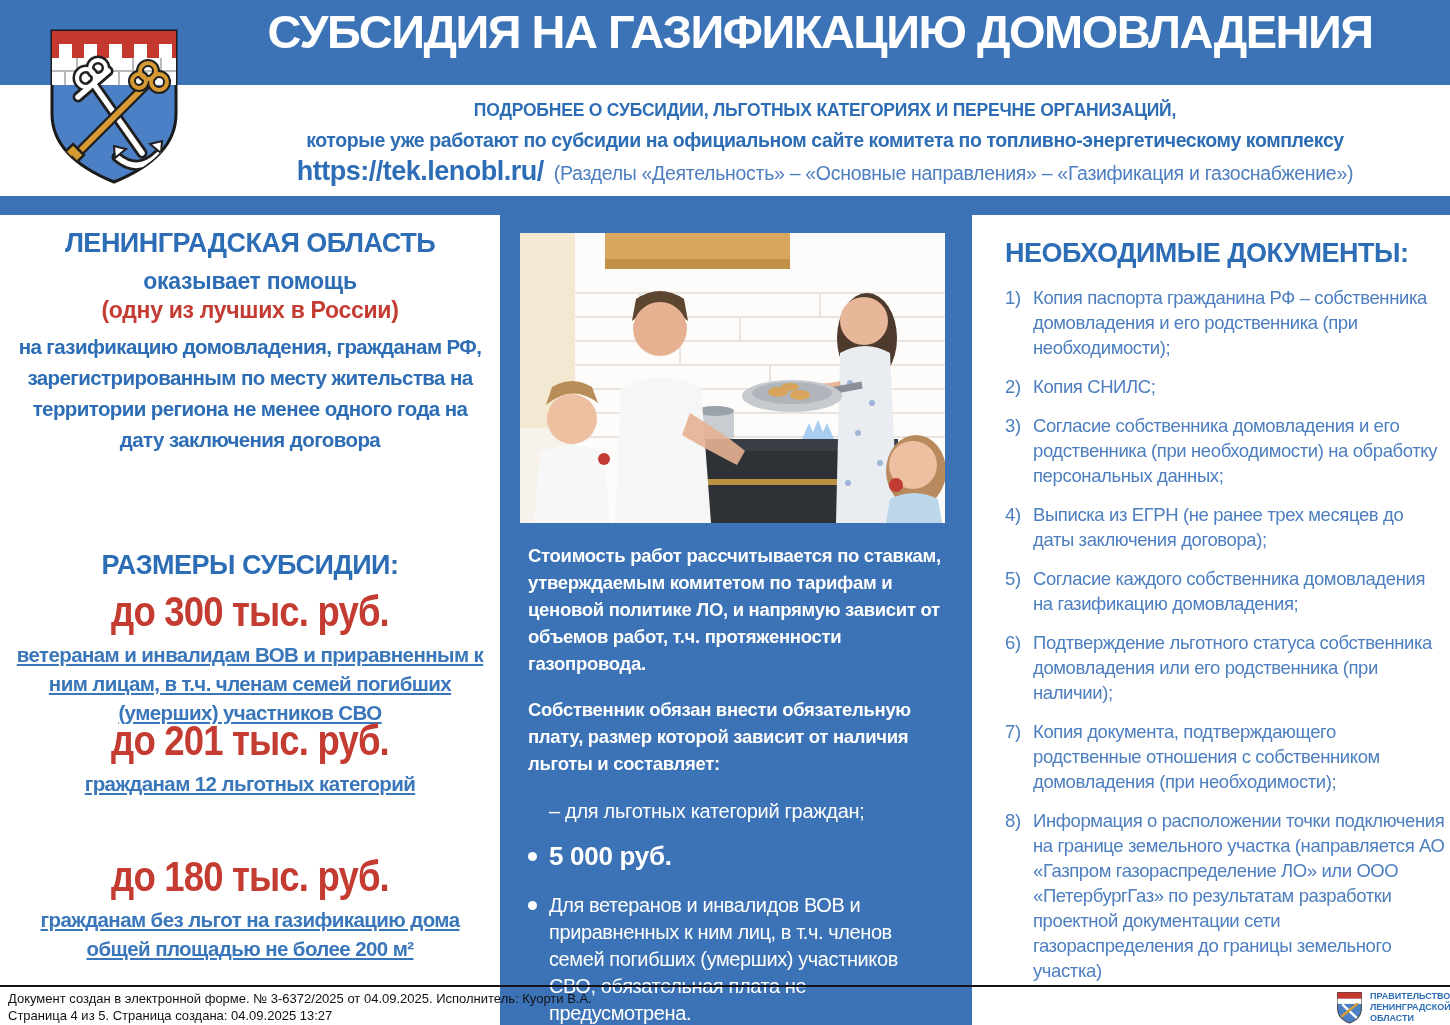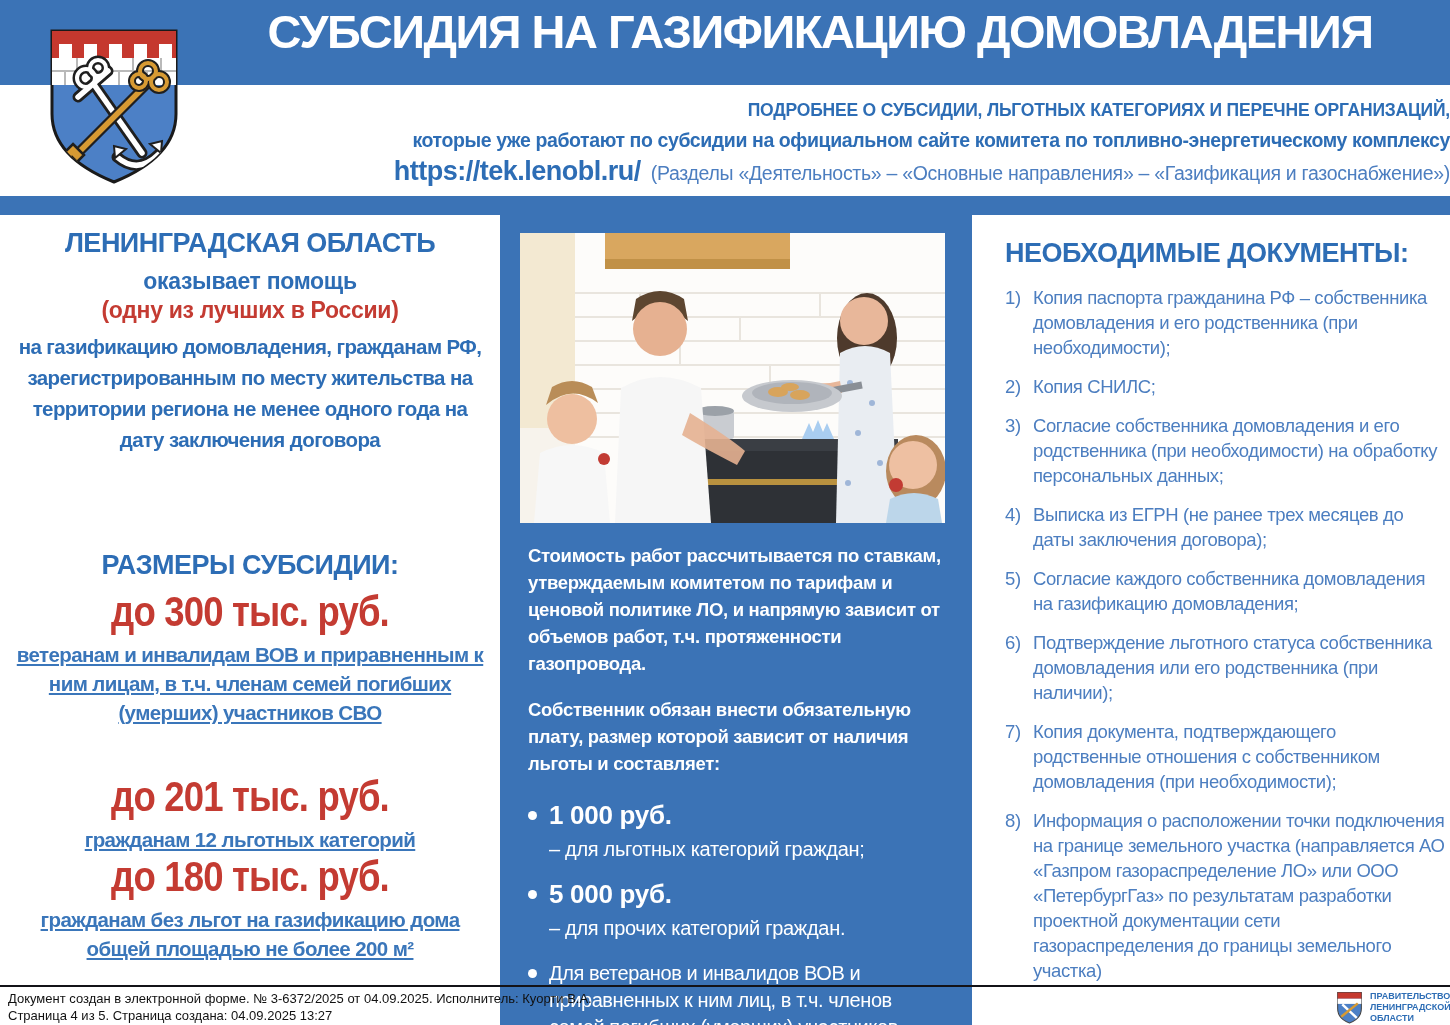--- a/index.html
+++ b/index.html
@@ -9,21 +9,21 @@
     --red:#C43B32;
     --ink:#131318;
   }
   html,body{margin:0;padding:0;background:#888;}
   .page{position:relative;width:1450px;height:1025px;background:#fff;overflow:hidden;
         font-family:"Liberation Sans","DejaVu Sans",sans-serif;}
   
   .band-top{position:absolute;left:0;top:0;width:100%;height:85px;background:var(--blue);}
   .page-title{position:absolute;left:205px;right:15px;top:0;height:63px;display:flex;align-items:center;justify-content:center;
         color:#fff;font-weight:bold;font-size:47px;letter-spacing:-1.5px;white-space:nowrap;}
-  .subhead{position:absolute;left:200px;right:0;top:85px;height:80px;text-align:right;color:var(--blueText);}
+  .subhead{position:absolute;left:200px;right:0;top:85px;height:80px;text-align:center;color:var(--blueText);}
   .sub1{margin-top:15px;font-size:17.5px;font-weight:bold;letter-spacing:-0.2px;}
   .sub2{margin-top:8px;font-size:19.5px;font-weight:bold;letter-spacing:-0.4px;}
   .sub3{margin-top:4px;white-space:nowrap;}
   .url{font-size:27px;font-weight:bold;letter-spacing:-0.5px;color:var(--blueText);text-decoration:none;}
   .urlnote{font-size:19.5px;font-weight:normal;color:var(--blueLight);margin-left:10px;letter-spacing:-0.3px;}
   .coat{position:absolute;left:45px;top:24px;width:138px;height:165px;}
   .strip{position:absolute;left:0;top:196px;width:100%;height:19px;background:var(--blue);}
   
   .panel{position:absolute;left:500px;top:196px;width:472px;height:829px;background:var(--blue);}
   .photo{position:absolute;left:520px;top:233px;width:425px;height:290px;}
@@ -40,21 +40,21 @@
   .exception .dot{margin-top:9px;}
   
   .lo-intro{position:absolute;left:15px;top:228px;width:470px;text-align:center;}
   .lo-title{font-size:27px;font-weight:bold;color:var(--blueText);letter-spacing:-0.5px;}
   .lo-line1{font-size:23px;font-weight:bold;color:var(--blueText);margin-top:9px;letter-spacing:-0.3px;}
   .lo-line2{font-size:23px;font-weight:bold;color:var(--red);margin-top:2px;letter-spacing:-0.3px;}
   .lo-desc{font-size:20.5px;font-weight:bold;color:var(--blueText);line-height:31px;margin-top:7px;letter-spacing:-0.6px;}
   .sizes-title{position:absolute;left:15px;top:550px;width:470px;text-align:center;
         font-size:27px;font-weight:bold;color:var(--blueText);letter-spacing:-0.5px;}
   .subsidy{position:absolute;left:15px;width:470px;text-align:center;}
-  .s1{top:588px;} .s2{top:773px;} .s3{top:853px;}
+  .s1{top:588px;} .s2{top:717px;} .s3{top:853px;}
   .amount{font-size:43px;font-weight:bold;color:var(--red);line-height:47px;letter-spacing:-1px;
         transform:scaleX(.85);transform-origin:50% 50%;}
   .who{font-size:20.5px;font-weight:bold;color:#3A76BA;line-height:29px;margin-top:5px;letter-spacing:-0.6px;text-decoration:underline;}
   
   .right-col{position:absolute;left:1005px;top:238px;width:440px;}
   .rc-title{font-size:27px;font-weight:bold;color:var(--blueText);letter-spacing:-0.5px;}
   .doc-list{margin:16px 0 0;padding:0;list-style:none;color:var(--blueLight);}
   .doc-item{display:flex;margin-bottom:14px;font-size:18.5px;line-height:25px;letter-spacing:-0.4px;}
   .doc-num{width:28px;flex:none;}
   .doc-text{flex:1;}
@@ -211,32 +211,27 @@
     <circle cx="393" cy="232" r="24" fill="#eec0a2"></circle>
     <path d="M366,290 l4,-24 q24,-12 48,0 l4,24 z" fill="#bcd6ea"></path>
     <circle cx="376" cy="252" r="7" fill="#c23b33"></circle>
   </svg>
 
   <div class="center-text">
     <p>Стоимость работ рассчитывается по ставкам, утверждаемым комитетом по тарифам и ценовой политике ЛО, и напрямую зависит от объемов работ, т.ч. протяженности газопровода.</p>
     <p class="p2">Собственник обязан внести обязательную плату, размер которой зависит от наличия льготы и составляет:</p>
     <div class="fees">
       <div class="fee">
-        <div class="fee-amount">
-            <span class="dot"></span>
-            <span>1 000 руб.</span>
-          </div>
         <div class="fee-note">– для льготных категорий граждан;</div>
       </div>
       <div class="fee">
         <div class="fee-amount">
             <span class="dot"></span>
             <span>5 000 руб.</span>
           </div>
-        <div class="fee-note">– для прочих категорий граждан.</div>
       </div>
       <div class="exception">
         <span class="dot"></span>
         <span>Для ветеранов и инвалидов ВОВ и приравненных к ним лиц, в т.ч. членов семей погибших (умерших) участников СВО, обязательная плата не предусмотрена.</span>
       </div>
     </div>
   </div>
 
   <div class="lo-intro">
     <div class="lo-title">ЛЕНИНГРАДСКАЯ ОБЛАСТЬ</div>

